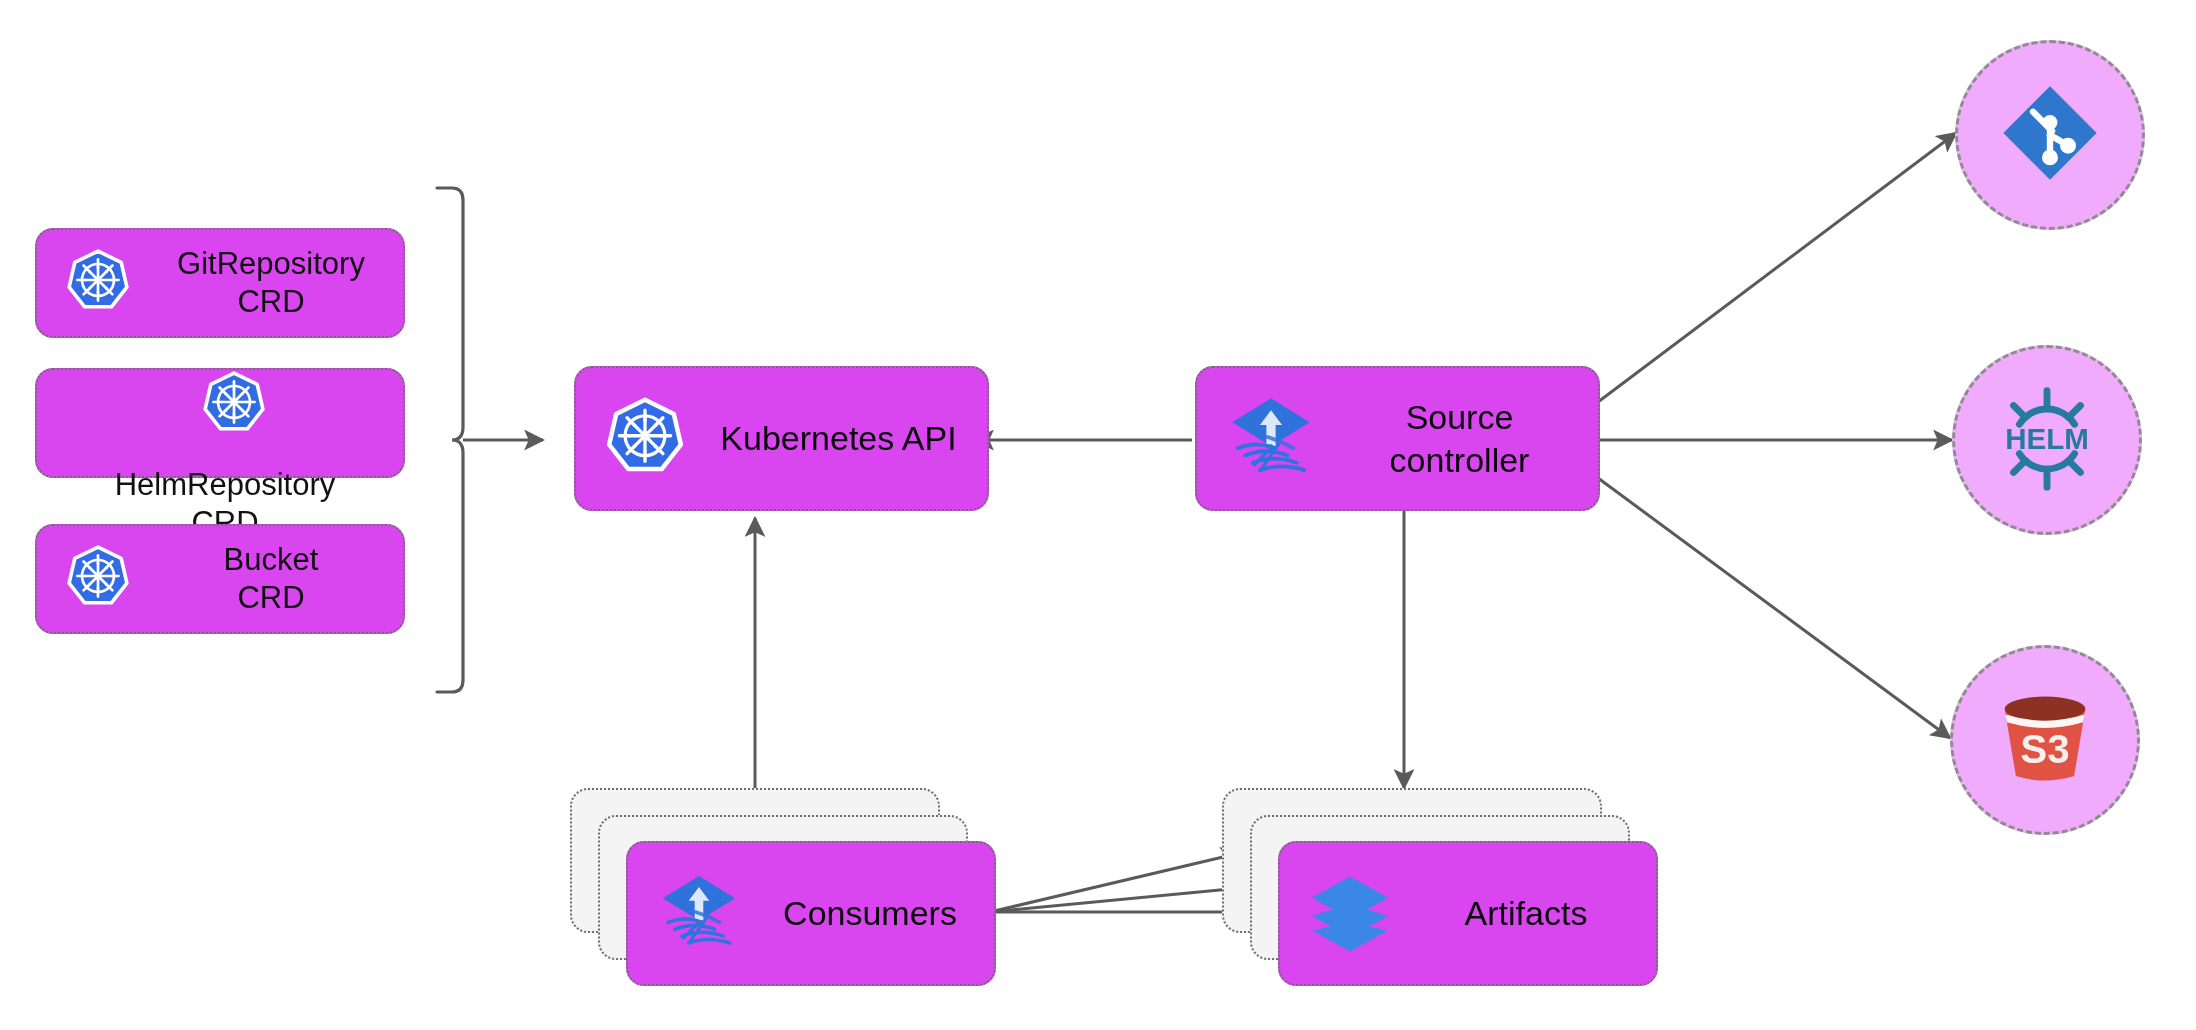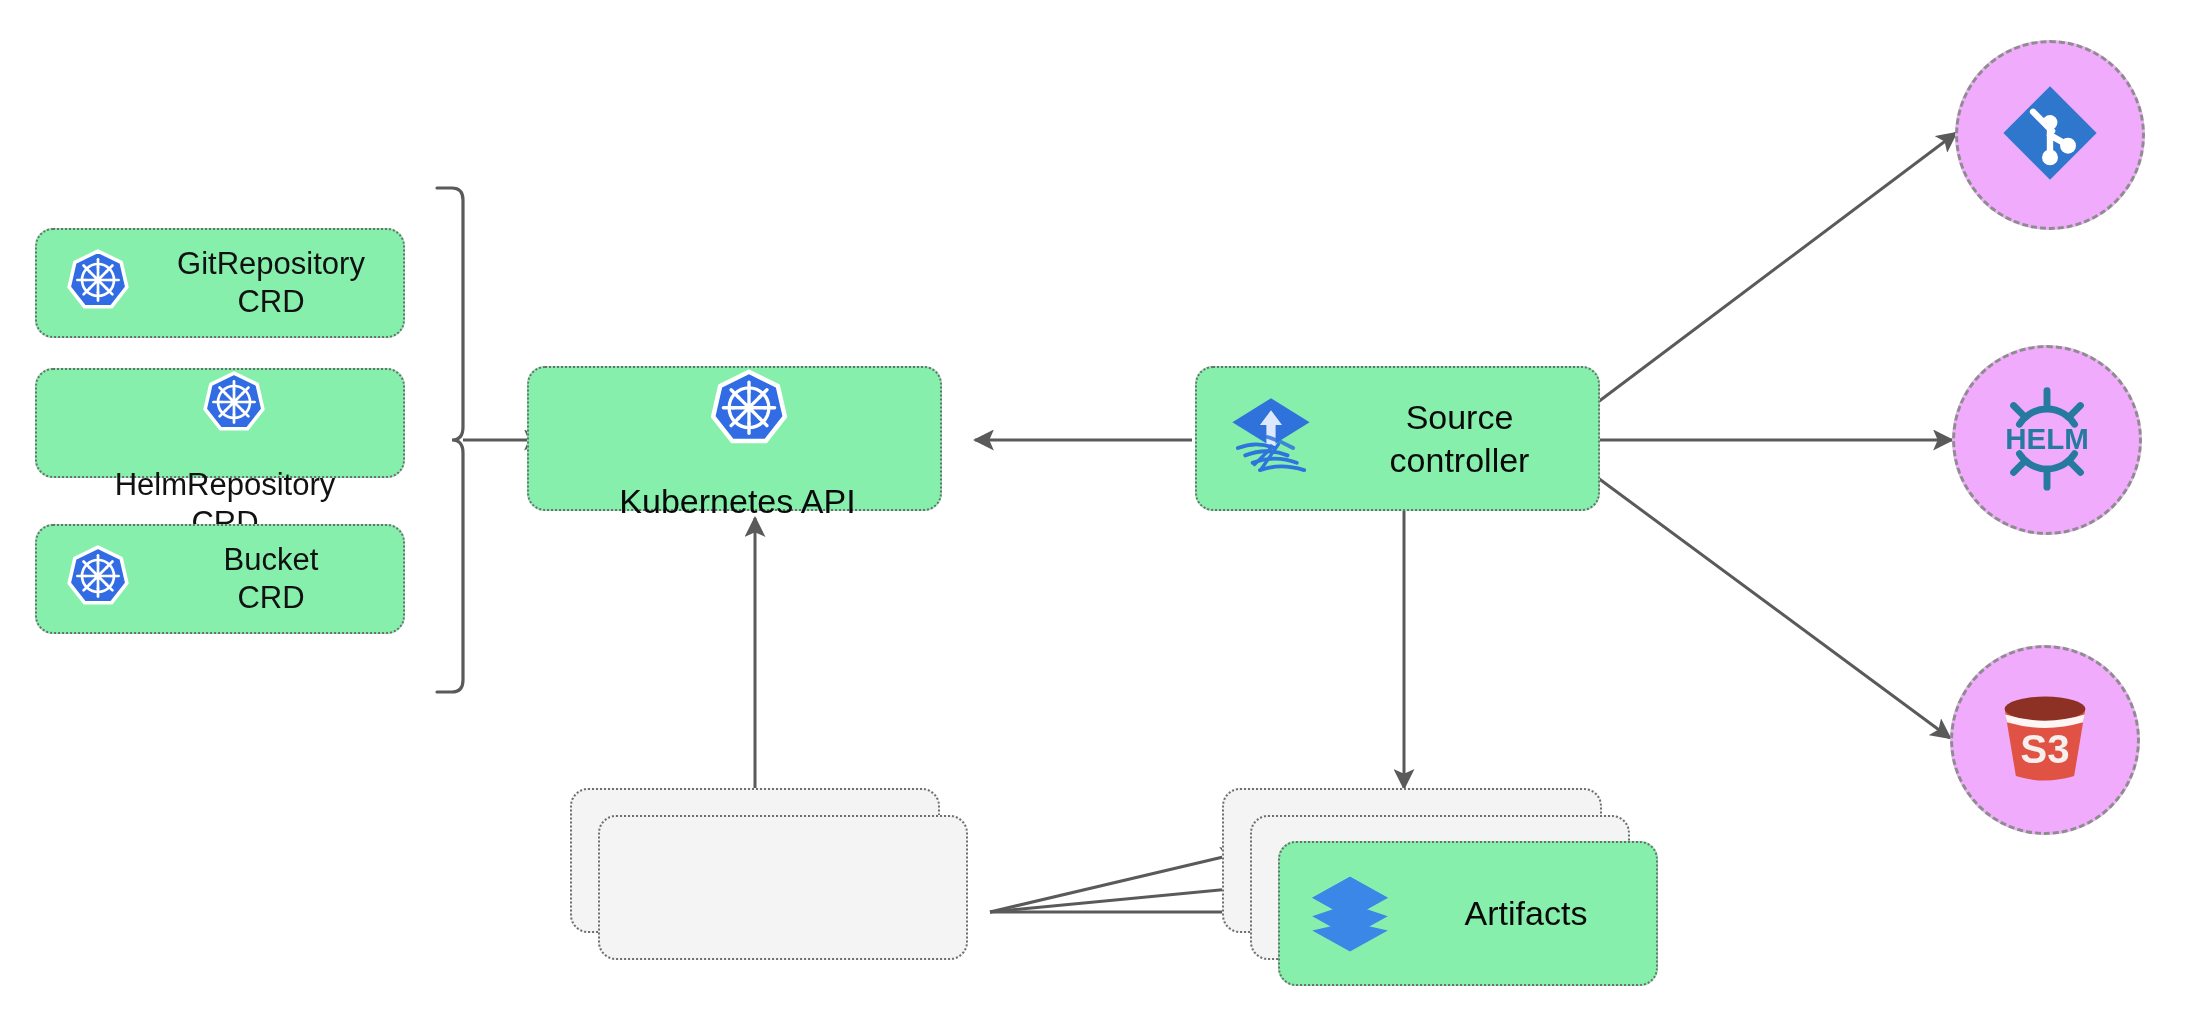--- a/index.html
+++ b/index.html
@@ -21,21 +21,21 @@
     position: absolute;
     left: 0;
     top: 0;
     width: 2196px;
     height: 1030px;
     pointer-events: none;
   }
   .node {
     position: absolute;
     box-sizing: border-box;
-    background: #86efac;
+    background: #d946ef;
     border: 2.5px dotted #6e6e6e;
     border-radius: 18px;
     display: flex;
     align-items: center;
     justify-content: flex-start;
   }
   .node.stack-back {
     background: #f4f4f4;
   }
   .crd-node {
@@ -207,21 +207,21 @@
           <line x1="40.5" y1="22.5" x2="34.2" y2="28.8"></line>
           <line x1="29.8" y1="33.2" x2="23.5" y2="39.5"></line>
         </g>
         <circle cx="32" cy="31" r="3.4" fill="#ffffff"></circle>
       </svg>
     </span>
     <span class="crd-label">Bucket
 CRD</span>
   </div>
 
-  <div class="node crd-node" style="left:527px; top:366px; width:415px; height:145px;flex-direction:column;">
+  <div class="node crd-node" style="left:574px; top:366px; width:415px; height:145px;">
     <span class="node-icon">
       <svg width="82" height="82" viewBox="0 0 64 64" aria-hidden="true">
         <polygon points="32,3 54.5,14 60,38 45,57 19,57 4,38 9.5,14" fill="#326CE5" stroke="#ffffff" stroke-width="3.5" stroke-linejoin="round"></polygon>
         <g fill="none" stroke="#ffffff" stroke-width="2.6" stroke-linecap="round">
           <circle cx="32" cy="31" r="15.5"></circle>
           <line x1="32" y1="11" x2="32" y2="19"></line>
           <line x1="32" y1="43" x2="32" y2="51"></line>
           <line x1="12" y1="31" x2="20" y2="31"></line>
           <line x1="44" y1="31" x2="52" y2="31"></line>
           <line x1="18" y1="17" x2="24" y2="23"></line>
@@ -262,20 +262,40 @@
         </g>
       </svg>
     </span>
     <span class="big-label">Source
 controller</span>
   </div>
 
   <div class="stack-wrap" style="left:570px; top:788px; width:400px; height:200px;">
     <div class="node stack-back" style="left:0px; top:0px; width:370px; height:145px;"></div>
     <div class="node stack-back" style="left:28px; top:27px; width:370px; height:145px;"></div>
+    <div class="node crd-node" style="left:56px; top:53px; width:370px; height:145px;">
+      <span class="node-icon">
+        <svg width="86" height="86" viewBox="0 0 100 100" aria-hidden="true">
+          <polygon points="50,8 92,34 50,60 8,34" fill="#3072DB"></polygon>
+          <polygon points="50,21 62,37 55,37 55,60 45,60 45,37 38,37" fill="#DCE8FB"></polygon>
+          <g stroke="#2F73DE" stroke-width="4.2" fill="none" stroke-linecap="round">
+            <path d="M 14 62 Q 34 54 54 62"></path>
+            <path d="M 22 70 Q 45 61 68 70"></path>
+            <path d="M 30 78 Q 54 69 78 78"></path>
+            <path d="M 38 86 Q 60 78 86 86"></path>
+            <path d="M 46 50 Q 60 54 74 62" opacity="0.85"></path>
+          </g>
+          <g stroke="#2F73DE" stroke-width="3.6" fill="none" stroke-linecap="round">
+            <path d="M 50 62 L 32 80"></path>
+            <path d="M 58 58 L 40 84"></path>
+          </g>
+        </svg>
+      </span>
+      <span class="big-label">Consumers</span>
+    </div>
   </div>
 
   <div class="stack-wrap" style="left:1222px; top:788px; width:420px; height:200px;">
     <div class="node stack-back" style="left:0px; top:0px; width:380px; height:145px;"></div>
     <div class="node stack-back" style="left:28px; top:27px; width:380px; height:145px;"></div>
     <div class="node crd-node" style="left:56px; top:53px; width:380px; height:145px;">
       <span class="node-icon">
         <svg width="84" height="84" viewBox="0 0 100 100" aria-hidden="true">
           <polygon points="50,8 95,33 50,58 5,33" fill="#3B87E8"></polygon>
           <polygon points="50,40 95,55 50,80 5,55" fill="#3B87E8"></polygon>

